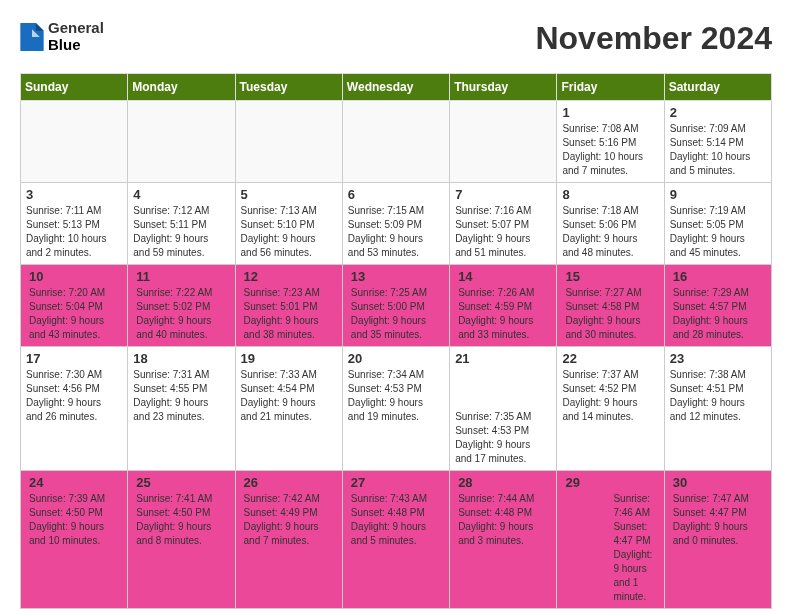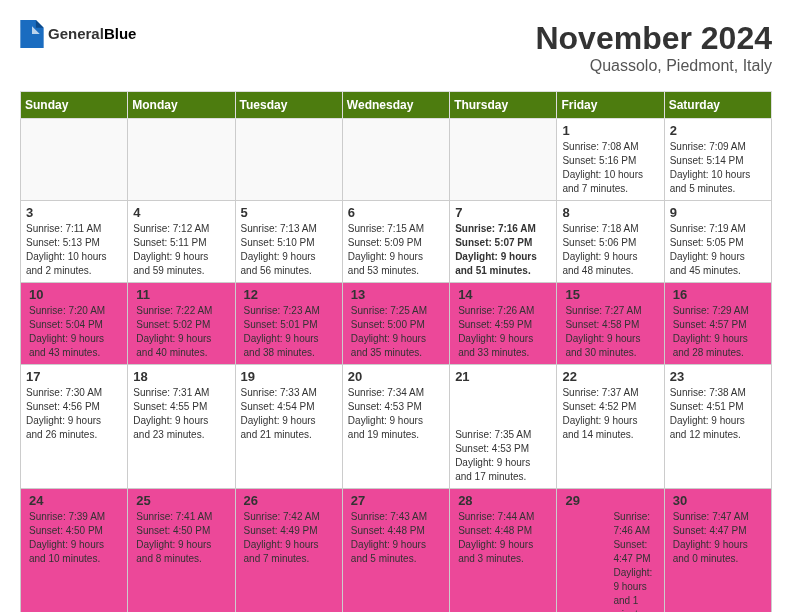--- a/index.html
+++ b/index.html
@@ -16,21 +16,21 @@
       align-items: flex-start;
       margin-bottom: 16px;
     }
     .logo {
       display: flex;
       align-items: center;
       gap: 4px;
     }
     .logo-text {
       display: flex;
-      flex-direction: row;
+      flex-direction: column;
       line-height: 1.1;
     }
     .logo-general {
       font-size: 15px;
       font-weight: bold;
       color: #333;
     }
     .logo-blue {
       font-size: 15px;
       font-weight: bold;
@@ -103,21 +103,20 @@
       <polygon points="20,0 30,10 20,10" fill="#0e4a8a"></polygon>
       <polygon points="15,8 25,18 15,18" fill="#fff" opacity="0.7"></polygon>
     </svg>
     <div class="logo-text">
       <span class="logo-general">General</span>
       <span class="logo-blue">Blue</span>
     </div>
   </div>
   <div class="title-block">
     <div class="month-title">November 2024</div>
-    <div class="location-title">Quassolo, Piedmont, Italy</div>
   </div>
 </div>
 
 <table>
   <thead>
     <tr>
     <th>Sunday</th>
         <th>Monday</th>
         <th>Tuesday</th>
         <th>Wednesday</th>
@@ -172,21 +171,21 @@
         </td>
         <td>
           <span class="day-number">6</span>
           <div class="day-info" style="white-space: pre-line;">Sunrise: 7:15 AM
 Sunset: 5:09 PM
 Daylight: 9 hours
 and 53 minutes.</div>
         </td>
         <td>
           <span class="day-number">7</span>
-          <div class="day-info" style="white-space: pre-line; font-weight: bold;">Sunrise: 7:16 AM
+          <div class="day-info" style="white-space: pre-line;">Sunrise: 7:16 AM
 Sunset: 5:07 PM
 Daylight: 9 hours
 and 51 minutes.</div>
         </td>
         <td>
           <span class="day-number">8</span>
           <div class="day-info" style="white-space: pre-line;">Sunrise: 7:18 AM
 Sunset: 5:06 PM
 Daylight: 9 hours
 and 48 minutes.</div>

